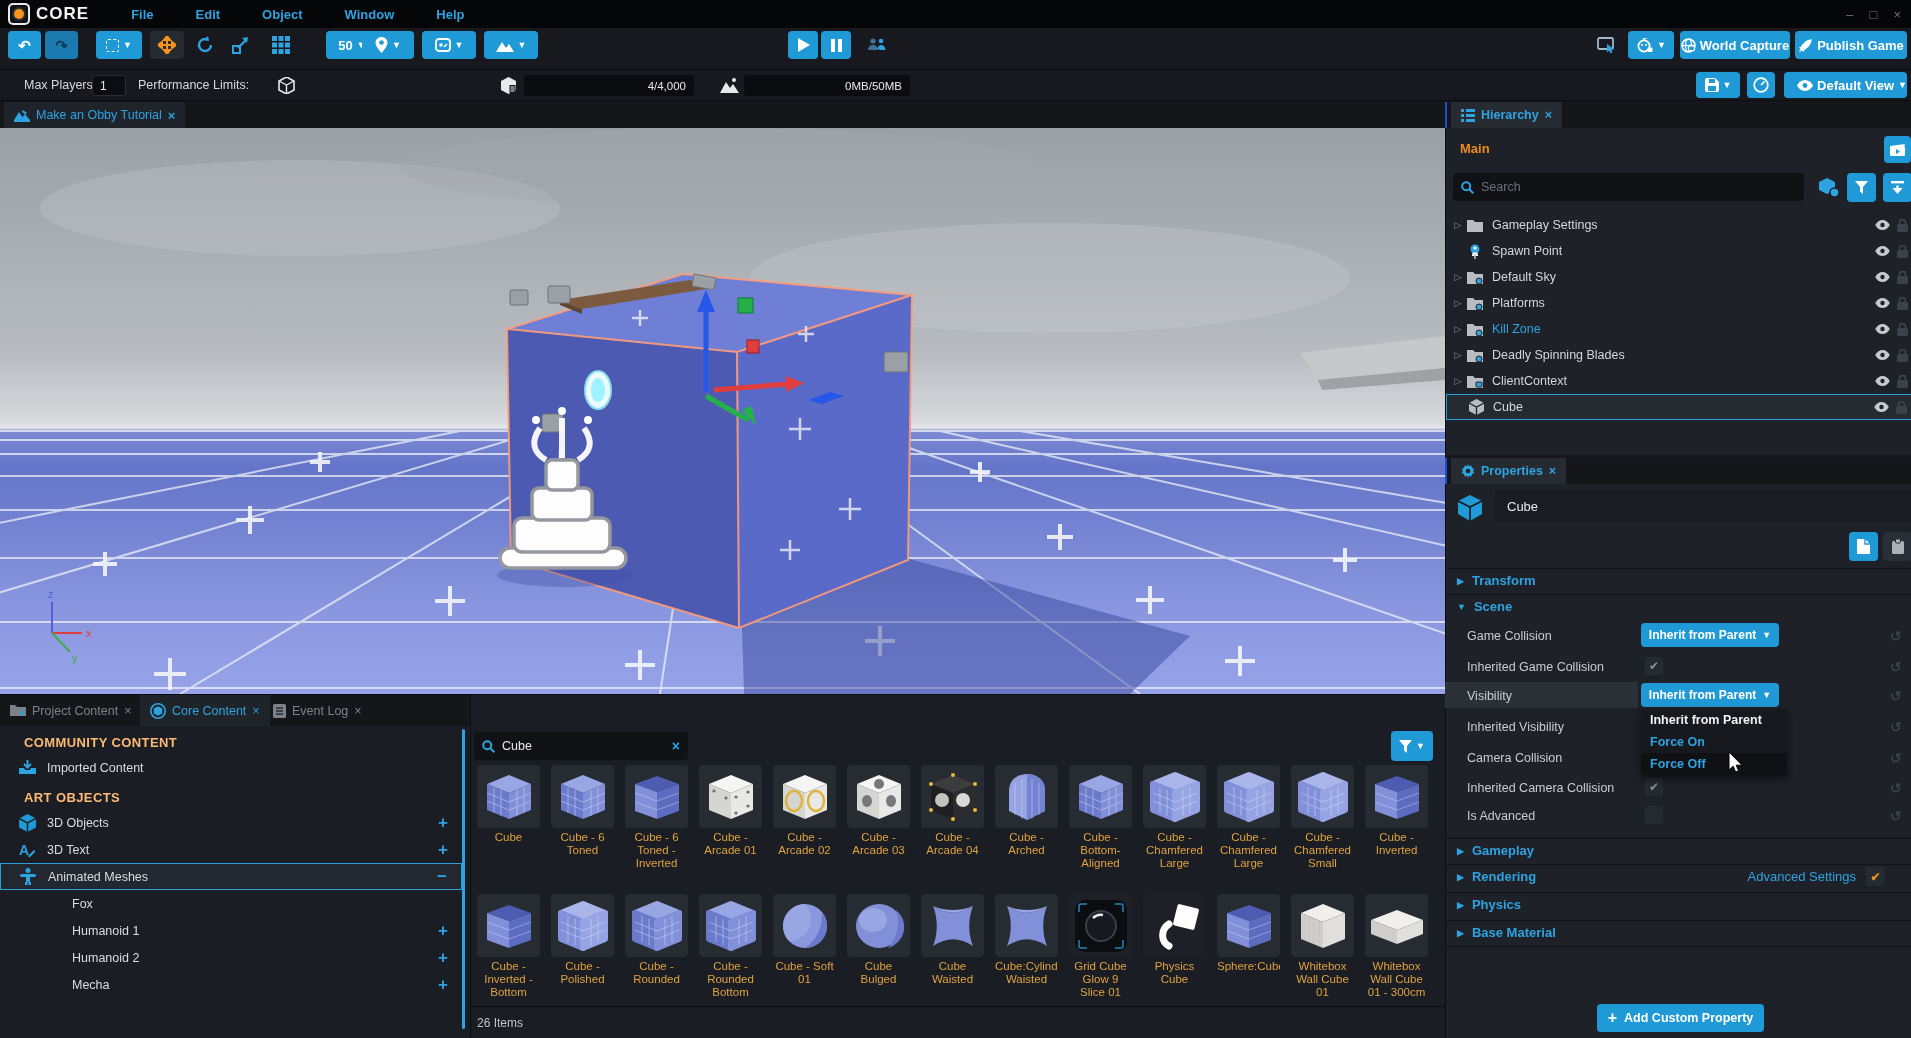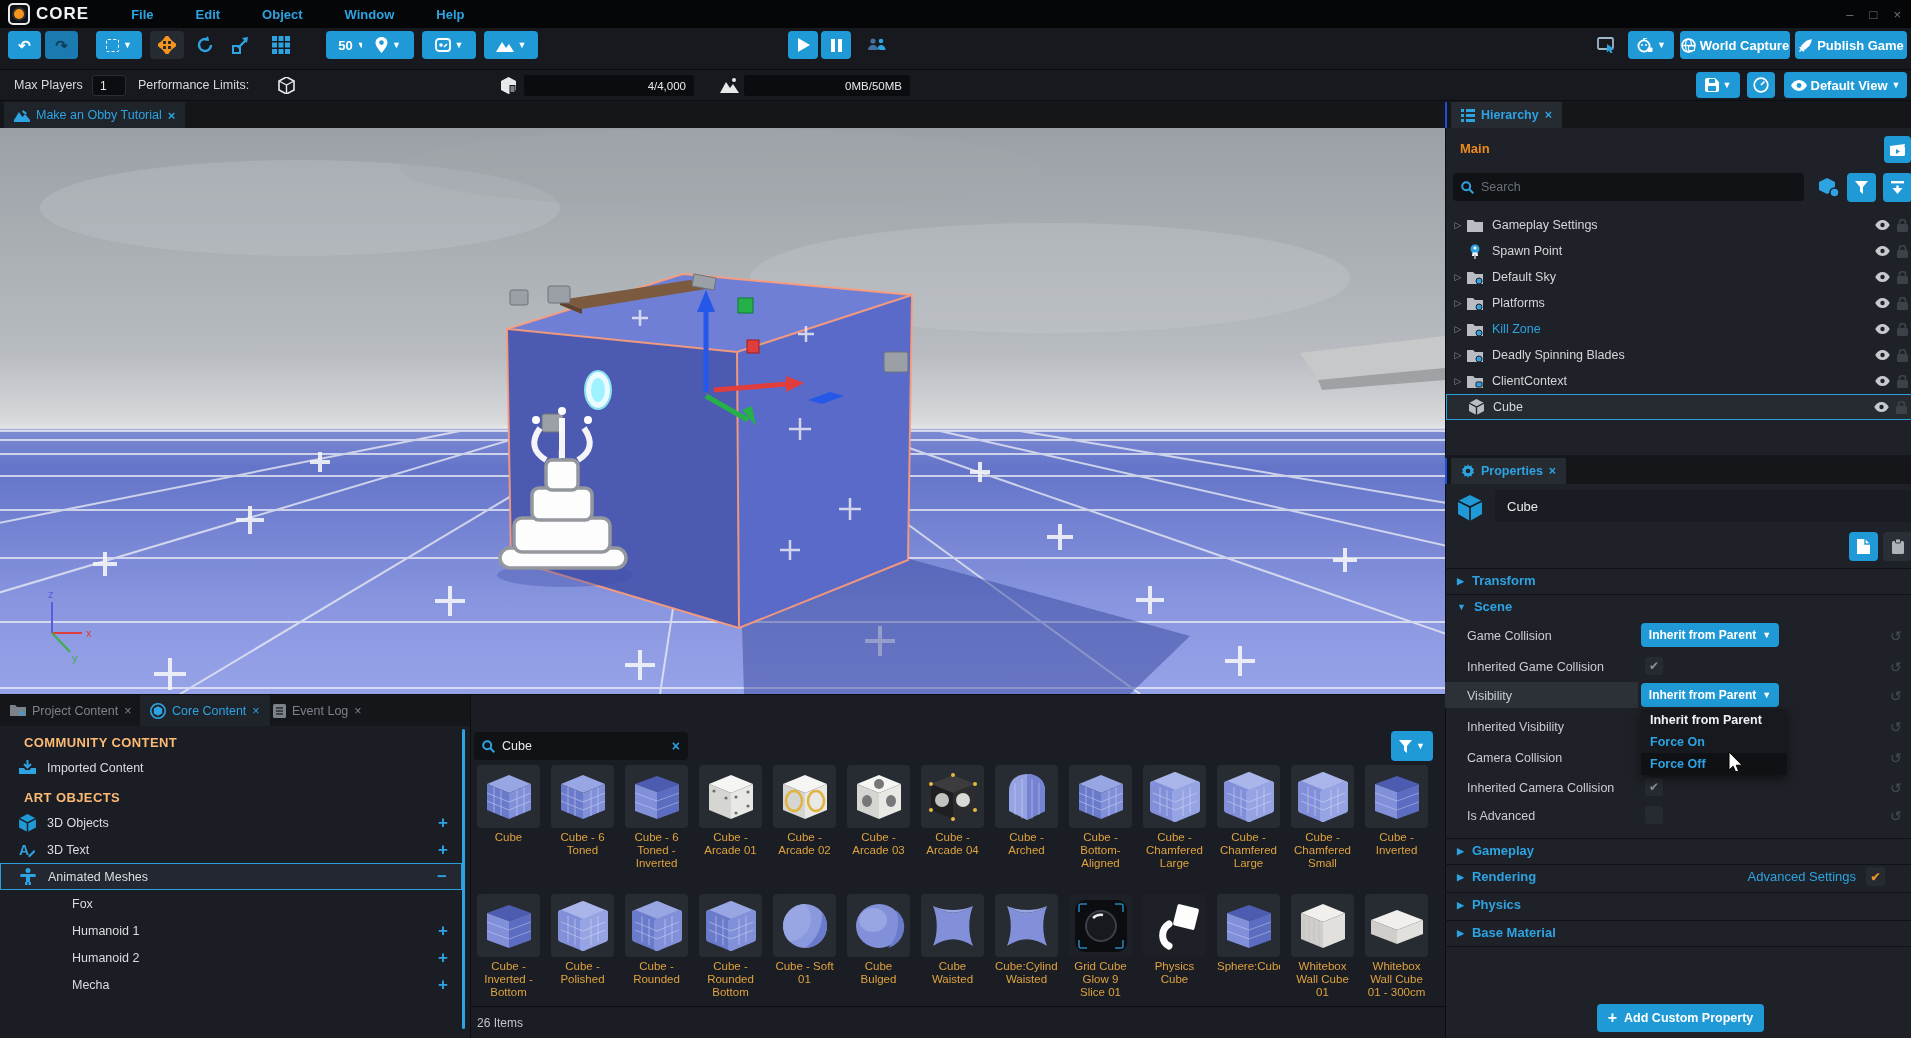--- a/index.html
+++ b/index.html
@@ -262,21 +262,21 @@
             <path d="M13.8 1.2c-3.6.3-6.5 1.8-8.6 4.6L3 8l4 4 2.2-2.2c2.8-2.1 4.3-5 4.6-8.6z" fill="#fff"></path>
             <path d="M3.5 8.5L1 9.5 5.5 14l1-2.5z" fill="#fff"></path>
             <line x1="1.5" y1="13.5" x2="3.8" y2="11.2" stroke="#fff" stroke-width="1.4"></line>
           </svg>
         </span>
       <span class="tlabel">Publish Game</span>
       </div>
   </div>
 
   <div id="statusbar" class="abs">
-    <span class="sb-label" style="left:14px;">Max Players</span>
+    <span class="sb-label" style="left:24px;">Max Players</span>
     <div class="sb-input" style="left:92px;width:34px;">
         <span>1</span>
       </div>
     <span class="sb-label" style="left:138px;">Performance Limits:</span>
     <span class="abs" style="left:278px;top:7px;">
         <svg width="17" height="17" viewBox="0 0 17 17">
           <path d="M8.5 0l7.5 4v9l-7.5 4L1 13V4z" fill="none" stroke="#e8e9eb" stroke-width="1.6"></path>
           <path d="M1 4l7.5 4 7.5-4M8.5 8v9" stroke="#e8e9eb" stroke-width="1.4" fill="none"></path>
         </svg>
       </span>
@@ -317,21 +317,21 @@
         <span class="caret">▼</span>
       </div>
     <div class="tbtn" style="left:1747px;top:2px;width:28px;height:26px;">
       <span>
           <svg width="16" height="16" viewBox="0 0 16 16">
             <circle cx="8" cy="8" r="6.8" fill="none" stroke="#fff" stroke-width="1.7"></circle>
             <line x1="8" y1="8" x2="11.5" y2="4.5" stroke="#fff" stroke-width="1.7"></line>
           </svg>
         </span>
       </div>
-    <div class="tbtn" style="left:1784px;top:2px;width:123px;height:26px;">
+    <div class="tbtn" style="left:1784px;top:2px;width:123px;height:26px;justify-content:flex-end;">
       <span>
           <svg width="16" height="11" viewBox="0 0 16 11">
             <path d="M8 0C4.5 0 1.7 2.2 0 5.5 1.7 8.8 4.5 11 8 11s6.3-2.2 8-5.5C14.3 2.2 11.5 0 8 0z" fill="#fff"></path>
             <circle cx="8" cy="5.5" r="2.4" fill="#1f9ad6"></circle>
           </svg>
         </span>
       <span class="tlabel">Default View</span>
         <span class="caret">▼</span>
       </div>
   </div>

